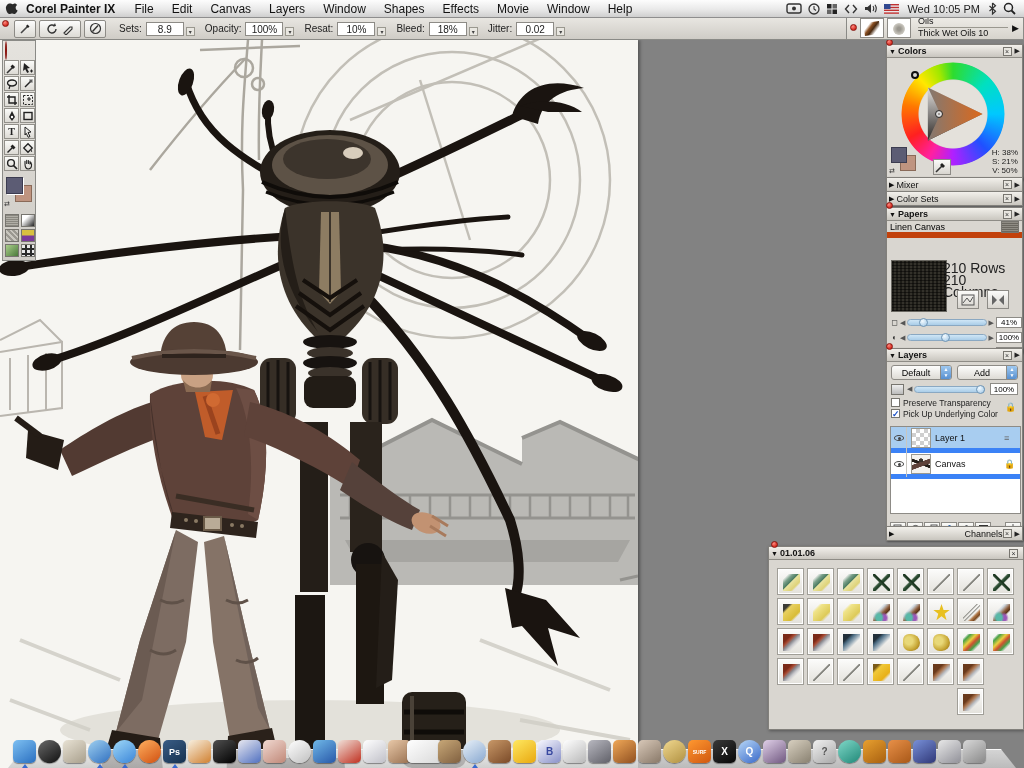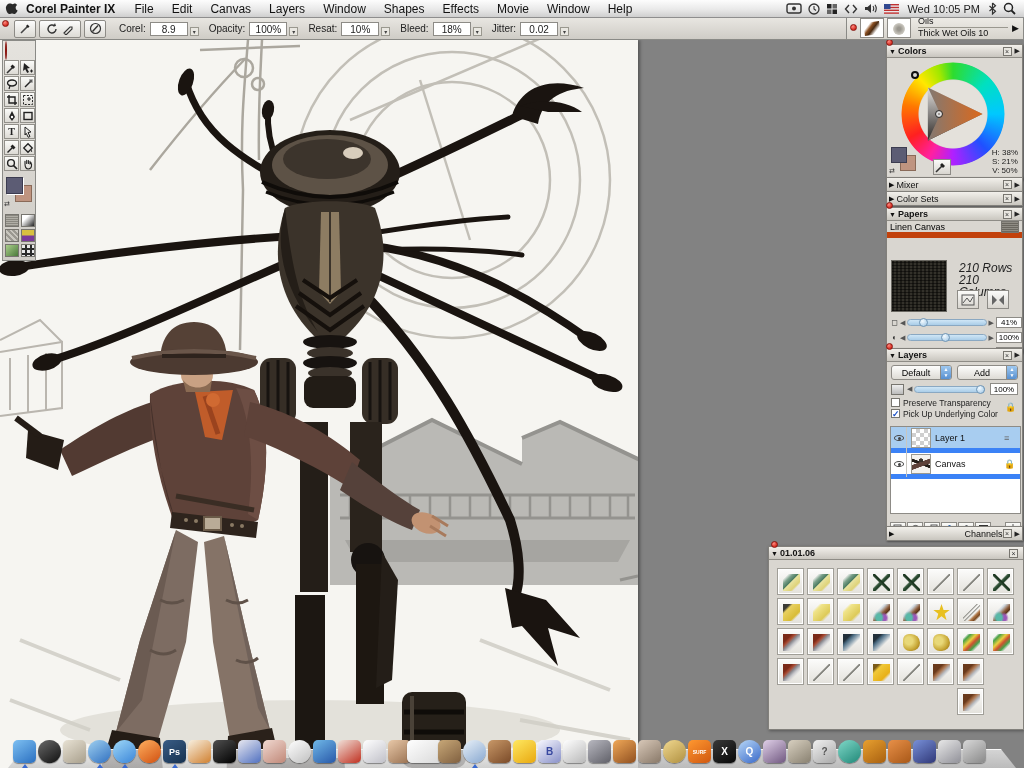--- a/index.html
+++ b/index.html
@@ -108,21 +108,21 @@
 
   
   #papers-body { position:relative; height:114px; }
   #paper-name-row { height:17px; display:flex; align-items:center; font-size:9px; padding:1px 3px; border-bottom:6px solid #c2410c; }
   #paper-name { flex:1; }
   #paper-name-thumb { width:18px; height:12px; border:1px solid #77756f;
     background:repeating-linear-gradient(0deg,#6a675f 0 1px,#8f8c84 1px 2px); }
   #paper-preview { position:absolute; left:4px; top:22px; width:56px; height:52px; border:1px solid #6a6862;
     background:repeating-linear-gradient(0deg,#3a3833 0 1px,#6e6b63 1px 3px),repeating-linear-gradient(90deg,#44423c 0 2px,#77746c 2px 4px);
     background-blend-mode:multiply; }
-  #paper-dims { position:absolute; left:72px; top:24px; font-size:12px; line-height:12px; color:#222;font-style:italic; }
+  #paper-dims { position:absolute; left:56px; top:24px; font-size:14px; line-height:12px; color:#222; }
   .paper-btn { position:absolute; top:52px; width:22px; height:19px; background:linear-gradient(#fbfbf9,#d8d5cf);
     border:1px solid #8d8b86; display:flex; align-items:center; justify-content:center; }
   #paper-btn-1 { left:70px; } #paper-btn-2 { left:100px; }
   .slider-row { position:absolute; left:2px; width:133px; height:13px; display:flex; align-items:center; }
   .slider-icon { width:11px; font-size:8px; text-align:center; color:#333; }
   .slider-track { position:relative; flex:1; height:7px; margin:0 2px;
     background:linear-gradient(#cfe6f6,#aacdE8); border:1px solid #8aa8c2; border-radius:4px; }
   .slider-thumb { position:absolute; top:-2px; width:9px; height:9px; border-radius:50%;
     background:radial-gradient(circle at 35% 30%,#f4fbff,#9cc4e4); border:1px solid #6e94b4; }
   .slider-end { font-size:7px; color:#555; }
@@ -308,21 +308,21 @@
       </svg>
     </span>
   <span class="pb-btn">
       <svg width="13" height="13" viewBox="0 0 13 13">
         <circle cx="6.5" cy="6.5" r="5" fill="none" stroke="#333" stroke-width="1.2"></circle>
         <path d="M3.5 9.5 9 3.5" stroke="#333" stroke-width="1.4"></path>
       </svg>
     </span>
   <div id="prop-fields" style="display:flex;">
       <span class="pb-field">
-        <span class="lbl">Corel:</span>
+        <span class="lbl">Sets:</span>
         <span class="val">8.9</span>
         <span class="dd">▾</span>
       </span>
       <span class="pb-field">
         <span class="lbl">Opacity:</span>
         <span class="val">100%</span>
         <span class="dd">▾</span>
       </span>
       <span class="pb-field">
         <span class="lbl">Resat:</span>

